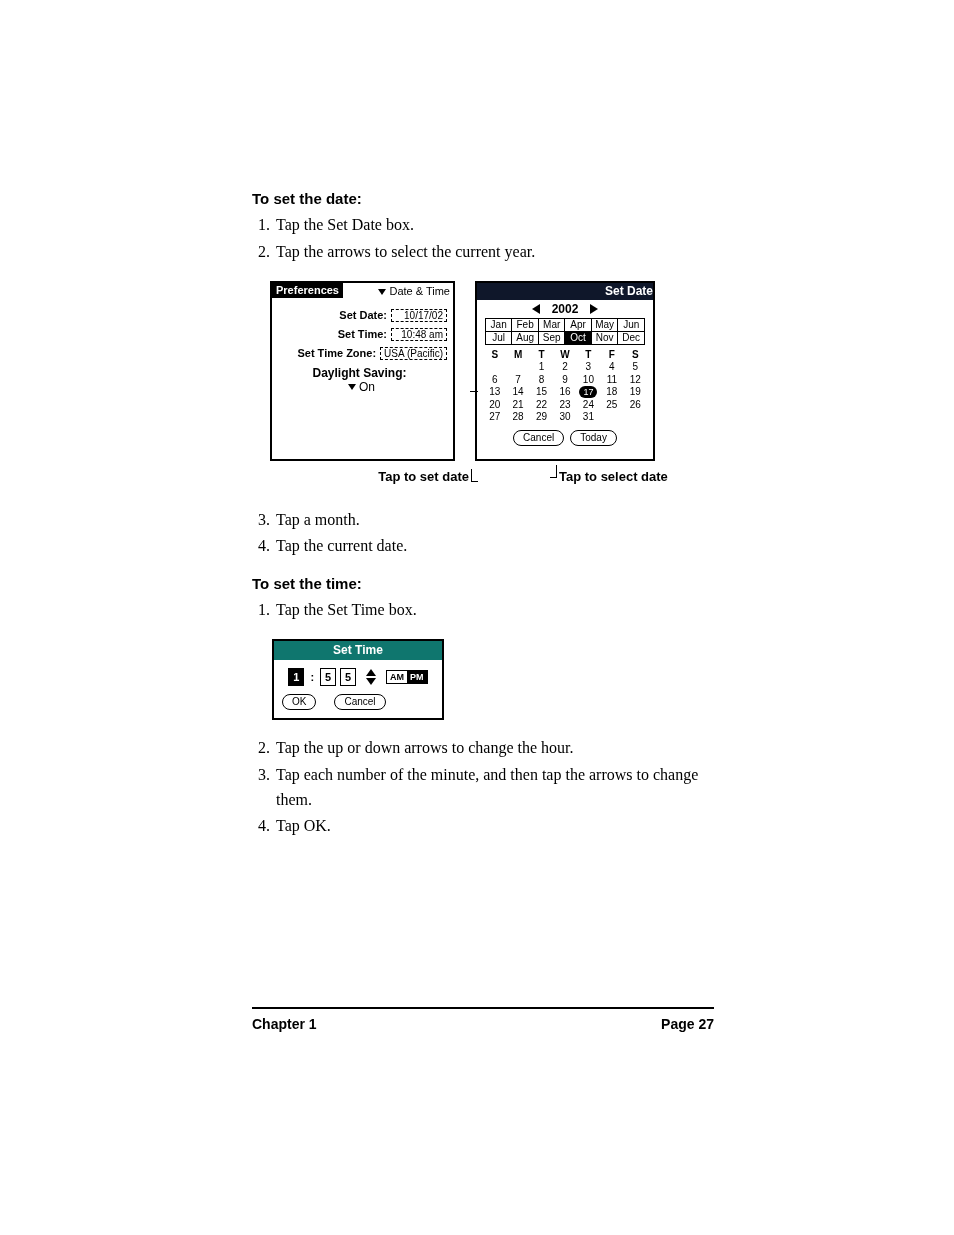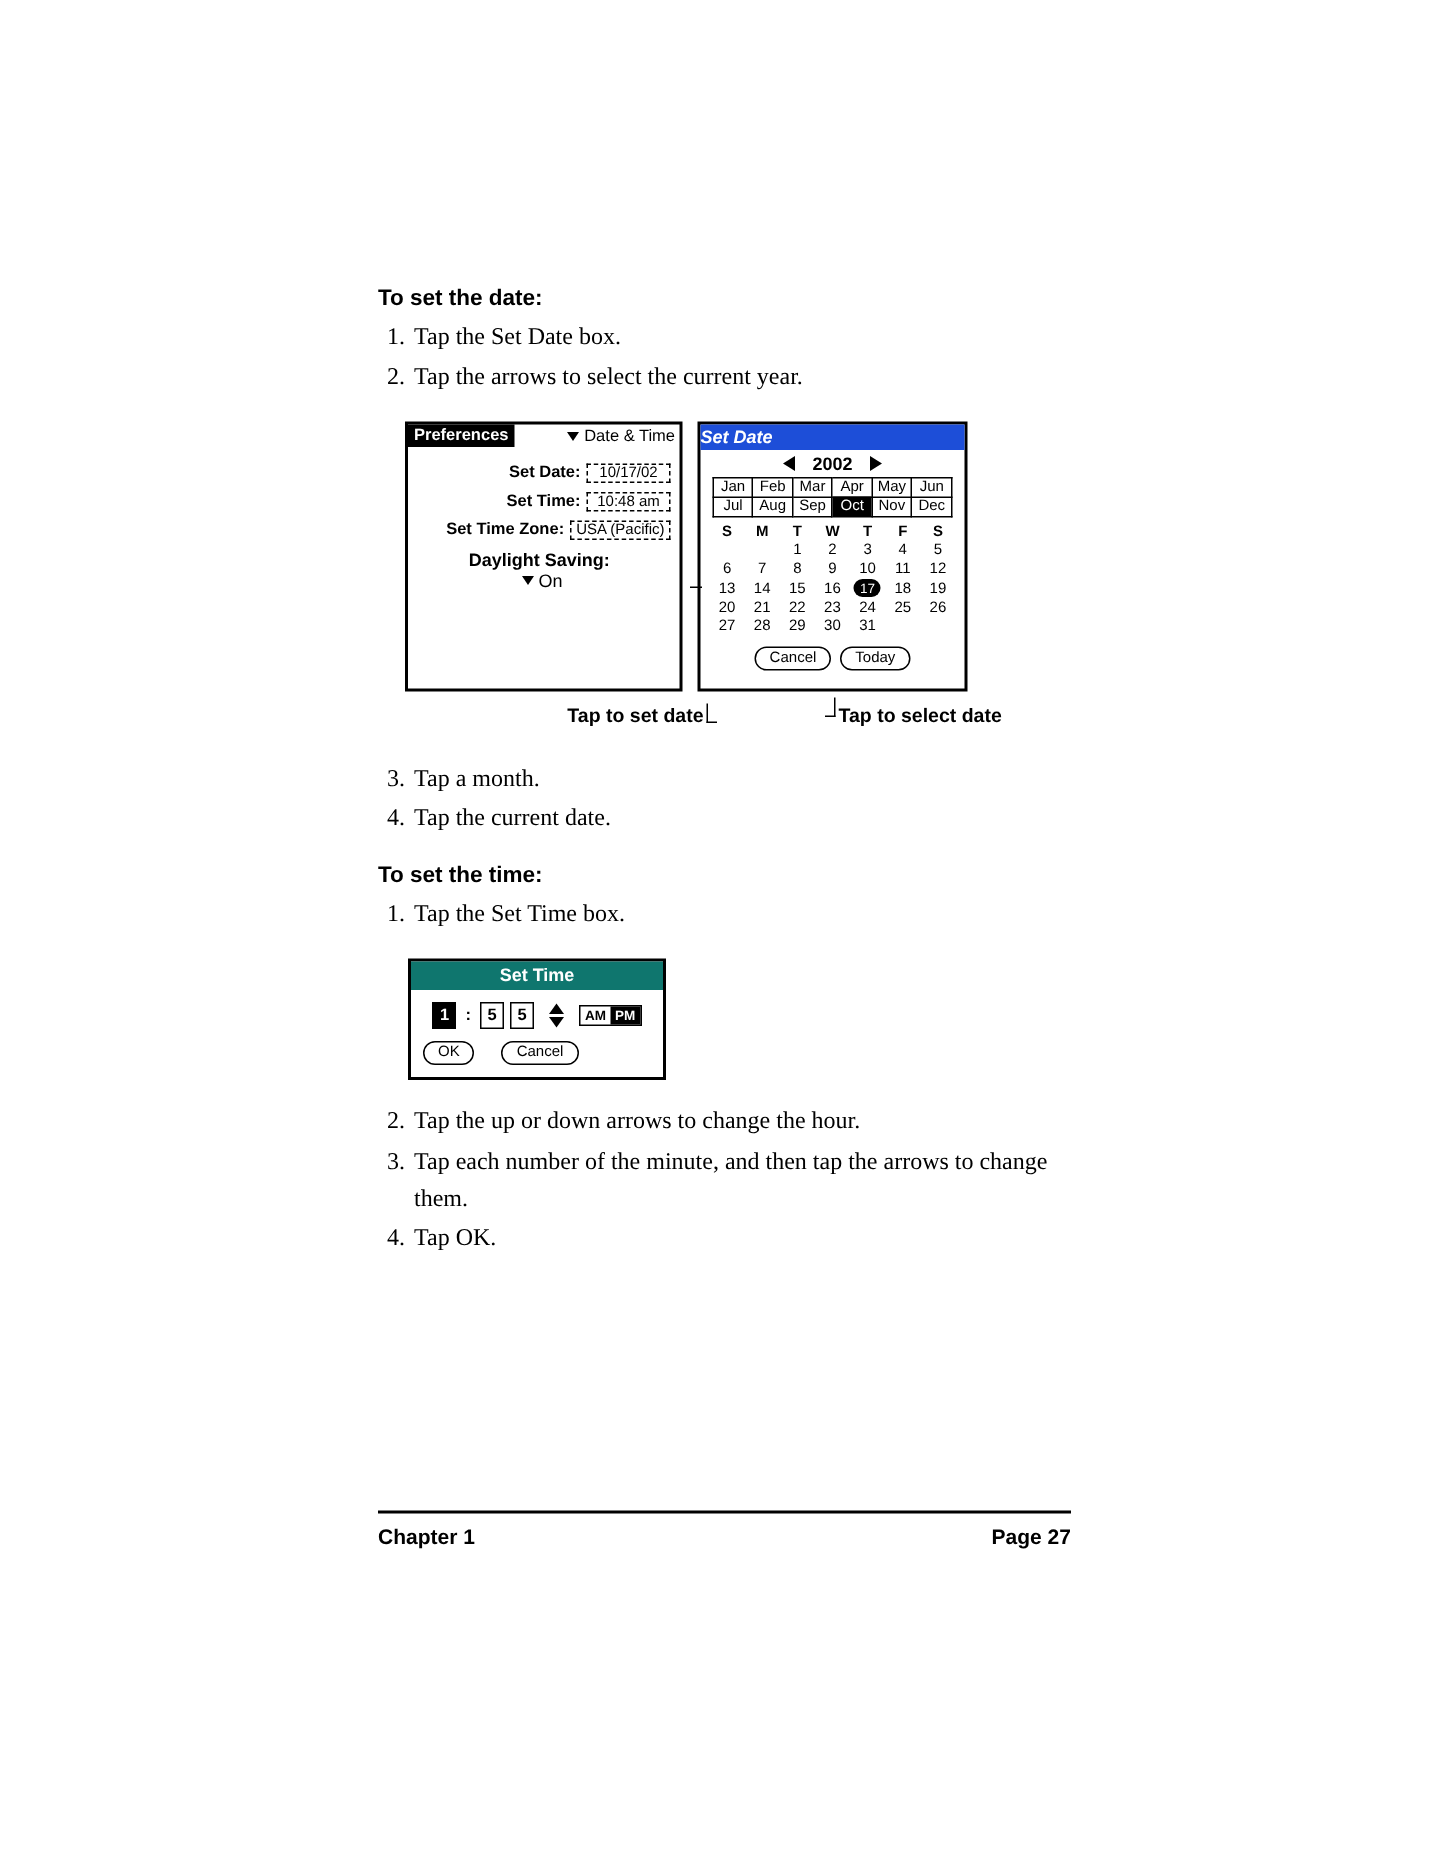--- a/index.html
+++ b/index.html
@@ -27,21 +27,21 @@
     padding-left: 22px;
     font-size: 16px;
     line-height: 1.55;
   }
   ol.steps li {
     padding-left: 2px;
     margin-bottom: 2px;
   }
   .figrow {
     display: flex;
-    gap: 10px;
+    gap: 20px;
     margin: 4px 0 8px 18px;
   }
   
   .palm {
     border: 2px solid #000;
     width: 185px;
     height: 180px;
     font-family: Arial, Helvetica, sans-serif;
     font-size: 11px;
     box-sizing: border-box;
@@ -82,21 +82,21 @@
     font-size: 11px;
   }
   .pref-row .lbl { flex: 1; text-align: right; font-weight: bold; padding-right: 4px; }
   .pref-row .val-box {
     border: 1px solid #000;
     border-style: dashed dashed dashed dashed;
     border-width: 1px;
     padding: 0 3px;
     font-size: 10px;
     min-width: 48px;
-    text-align: center;
+    text-align: right;
   }
   .pref-dl { display: flex; align-items: center; margin-top: 2px; font-size: 12px; flex-direction: column; }
   .pref-dl .lbl { font-weight: bold; padding-right: 4px; }
   
   .anncol {
     width: 62px;
     font-family: Arial, Helvetica, sans-serif;
     font-size: 13px;
     font-weight: bold;
     line-height: 1.1;
@@ -115,22 +115,22 @@
   .arrow-big::after {
     content: "";
     position: absolute; left: 22px; top: -3px;
     width: 0; height: 0;
     border-top: 10px solid transparent;
     border-bottom: 10px solid transparent;
     border-left: 14px solid #000;
   }
   
   .sd-title {
-    background: #1d4ed8; color: #fff; font-weight: bold;
-    text-align: left; padding: 1px 0 2px 0; font-size: 12px; font-style: italic;
+    background: #0f172a; color: #fff; font-weight: bold;
+    text-align: right; padding: 1px 0 2px 0; font-size: 12px;
   }
   .sd-year {
     text-align: center; font-weight: bold; font-size: 12px;
     padding: 2px 0;
     display: flex; justify-content: center; align-items: center; gap: 12px;
   }
   .tri-l, .tri-r {
     display: inline-block; width: 0; height: 0;
     border-top: 5px solid transparent;
     border-bottom: 5px solid transparent;

